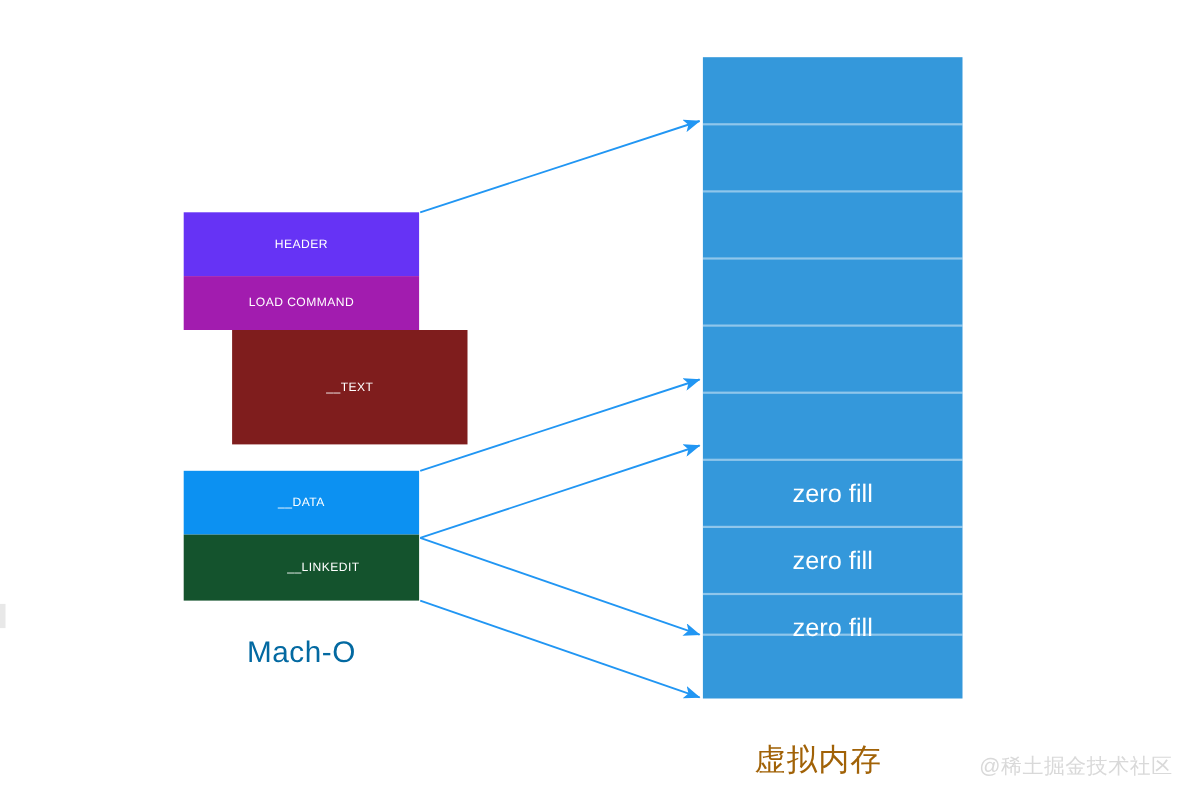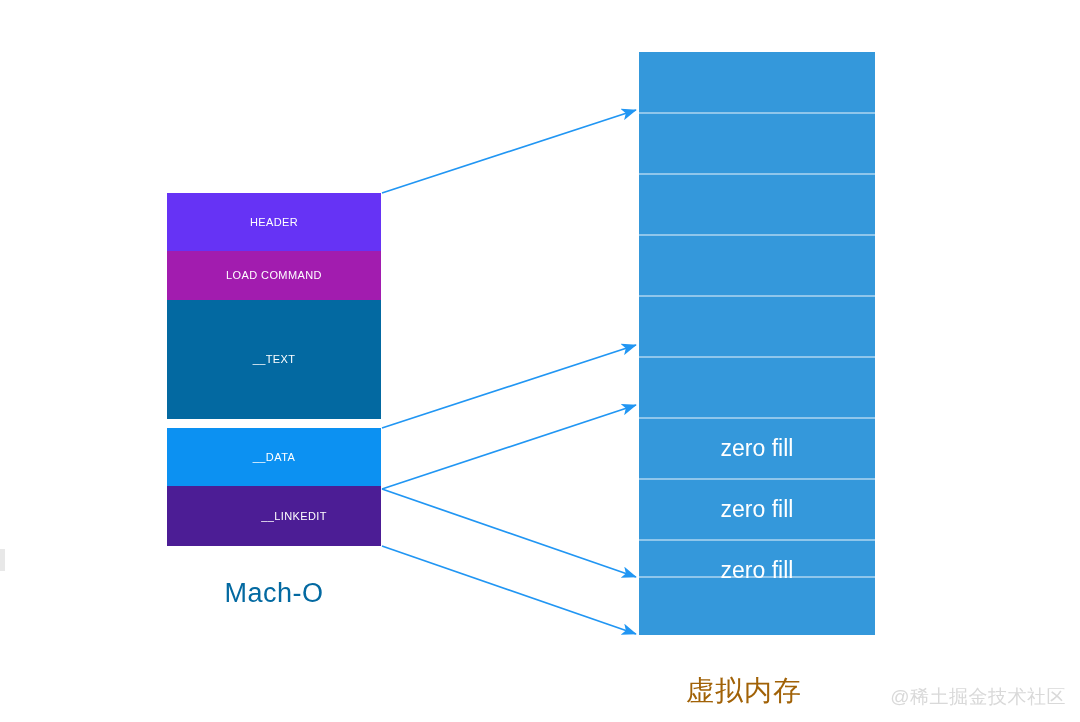--- a/index.html
+++ b/index.html
@@ -40,23 +40,23 @@
     align-items: center;
     justify-content: center;
     color: #ffffff;
     font-size: 11px;
     letter-spacing: 0.4px;
     line-height: 1;
     white-space: nowrap;
   }
   .seg-header      { top: 0px;   height: 58px;  background: #6633f5; }
   .seg-loadcommand { top: 58px;  height: 49px;  background: #a21caf; }
-  .seg-text        { top: 107px; height: 119px; background: #0369a1; }
+  .seg-text        { top: 107px; height: 104px; background: #7f1d1d; margin-left: 44px; }
   .seg-data        { top: 235px; height: 58px;  background: #0c91f2; }
-  .seg-linkedit    { top: 293px; height: 60px;  background: #4c1d95; padding-left: 40px; }
+  .seg-linkedit    { top: 293px; height: 60px;  background: #14532d; padding-left: 40px; }
 
   .macho-caption {
     position: absolute;
     left: 167px;
     top: 578px;
     width: 214px;
     text-align: center;
     color: #0369a1;
     font-size: 27px;
     letter-spacing: 0.5px;

